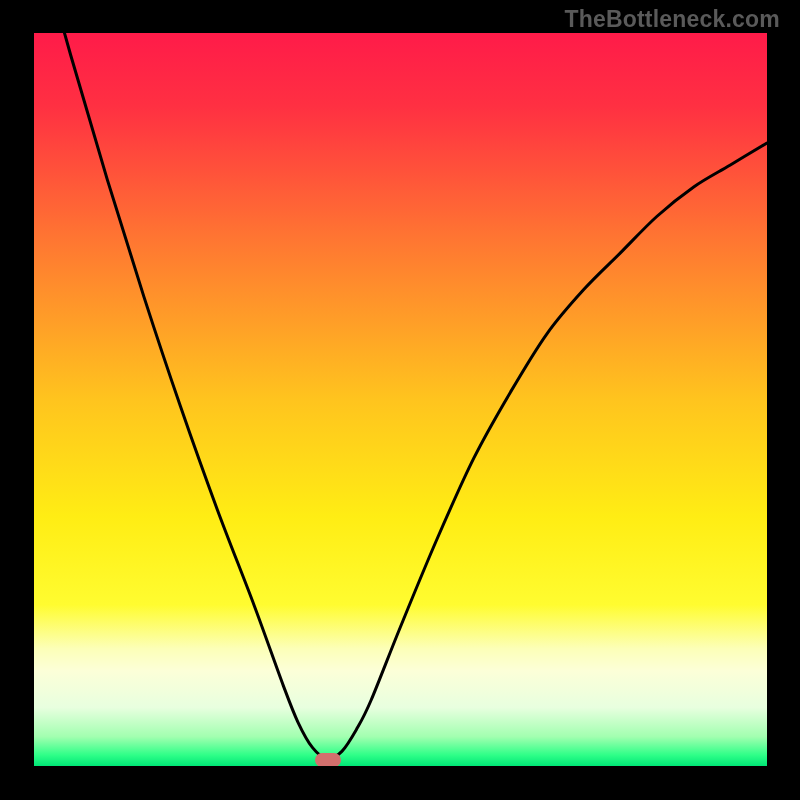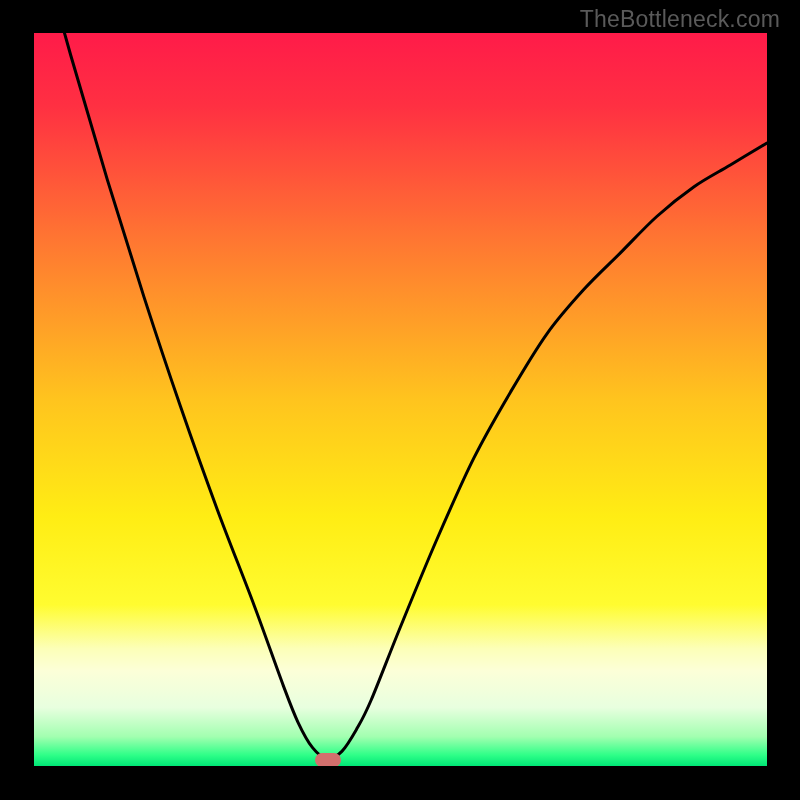--- a/index.html
+++ b/index.html
@@ -10,21 +10,21 @@
     position: relative;
     overflow: hidden;
     font-family: Arial, sans-serif;
   }
   .watermark {
     position: absolute;
     top: 6px;
     right: 20px;
     color: #5a5a5a;
     font-size: 23px;
-    font-weight: 400;
+    font-weight: 700;
     z-index: 10;
     letter-spacing: 0.2px;
   }
   .plot-area {
     position: absolute;
     left: 34px;
     top: 33px;
     width: 733px;
     height: 733px;
     overflow: hidden;

